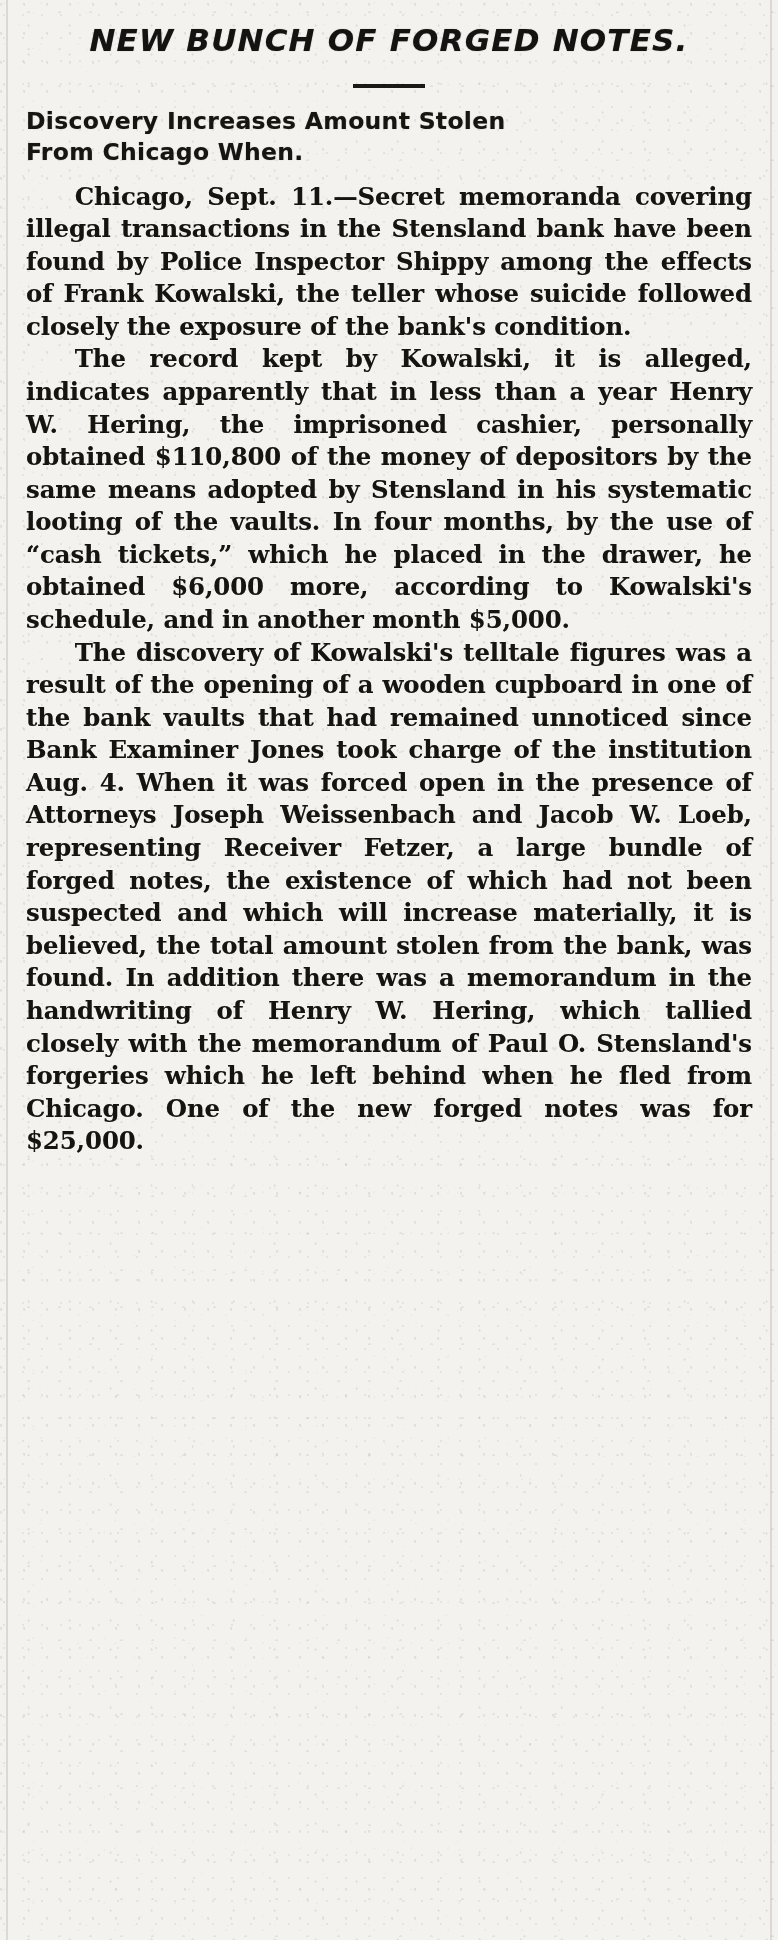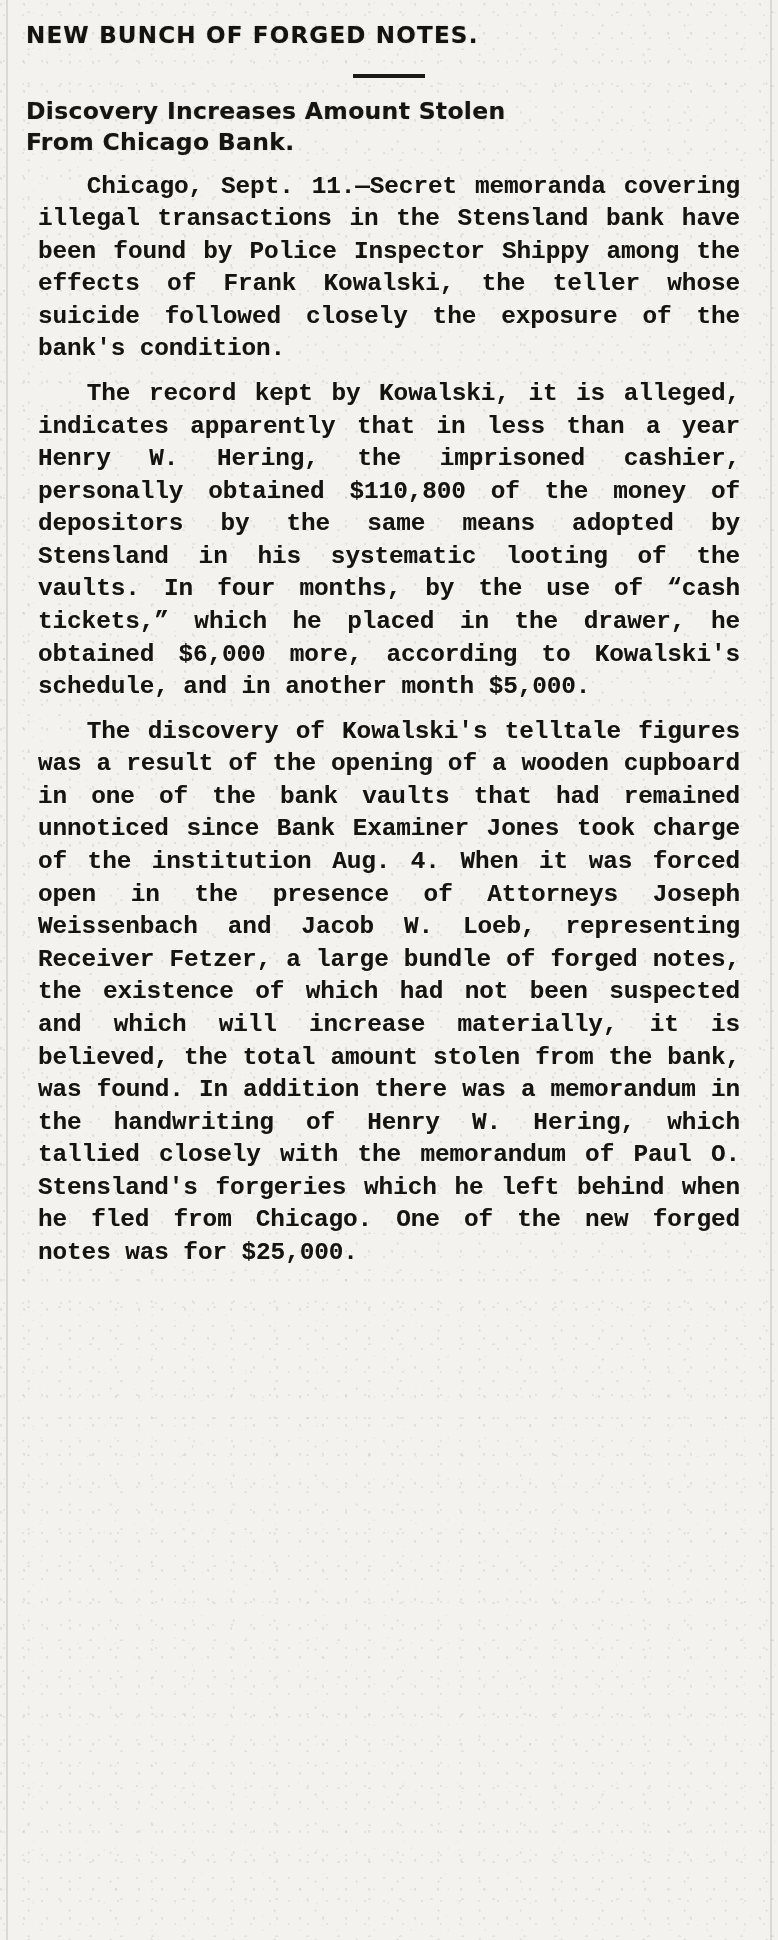--- a/index.html
+++ b/index.html
@@ -39,27 +39,28 @@
     bottom: 0;
     width: 2px;
     background: rgba(0,0,0,0.10);
   }
   .page:before { left: 6px; }
   .page:after  { right: 6px; }
 
   .headline {
     font-family: "DejaVu Sans", sans-serif;
     font-weight: bold;
-    font-size: 23px;
+    font-size: 31px;
     letter-spacing: 1.2px;
-    text-align: left;
+    text-align: center;
     color: #151311;
     white-space: nowrap;
     margin: 4px 0 0 0;
     text-shadow: 0 0 1px rgba(0,0,0,0.45);
+    font-style: italic;
   }
 
   .rule-wrap {
     text-align: center;
     margin: 16px 0 14px 0;
   }
   .rule {
     display: inline-block;
     width: 72px;
     height: 4px;
@@ -83,23 +84,22 @@
     font-weight: bold;
     font-size: 24.4px;
     line-height: 1.335;
     color: #16140f;
     text-align: justify;
     text-justify: inter-word;
     letter-spacing: -0.1px;
     text-shadow: 0 0 0.6px rgba(0,0,0,0.30);
   }
   .body p {
-    margin: 12px;
+    margin: 0;
     text-indent: 2.0em;
-    font-family: Liberation Mono, monospace;
   }
   .body p.last {
     text-align: justify;
   }
 
   
   .speckle {
     position: absolute;
     inset: 0;
     pointer-events: none;
@@ -118,21 +118,21 @@
 <div class="page">
 
   <h1 class="headline">NEW BUNCH OF FORGED NOTES.</h1>
 
   <div class="rule-wrap">
     <span class="rule"></span>
   </div>
 
   <h2 class="subhead">
     <span>Discovery Increases Amount Stolen</span><br>
-    <span>From Chicago Bank.</span>
+    <span>From Chicago When.</span>
   </h2>
 
   <div class="body">
     <p>Chicago, Sept. 11.—Secret memoranda covering illegal transactions in the Stensland bank have been found by Police Inspector Shippy among the effects of Frank Kowalski, the teller whose suicide followed closely the exposure of the bank's condition.</p>
     <p>The record kept by Kowalski, it is alleged, indicates apparently that in less than a year Henry W. Hering, the imprisoned cashier, personally obtained $110,800 of the money of depositors by the same means adopted by Stensland in his systematic looting of the vaults. In four months, by the use of “cash tickets,” which he placed in the drawer, he obtained $6,000 more, according to Kowalski's schedule, and in another month $5,000.</p>
     <p class="last">The discovery of Kowalski's telltale figures was a result of the opening of a wooden cupboard in one of the bank vaults that had remained unnoticed since Bank Examiner Jones took charge of the institution Aug. 4. When it was forced open in the presence of Attorneys Joseph Weissenbach and Jacob W. Loeb, representing Receiver Fetzer, a large bundle of forged notes, the existence of which had not been suspected and which will increase materially, it is believed, the total amount stolen from the bank, was found. In addition there was a memorandum in the handwriting of Henry W. Hering, which tallied closely with the memorandum of Paul O. Stensland's forgeries which he left behind when he fled from Chicago. One of the new forged notes was for $25,000.</p>
   </div>
 
   <div class="speckle"></div>
 </div>

